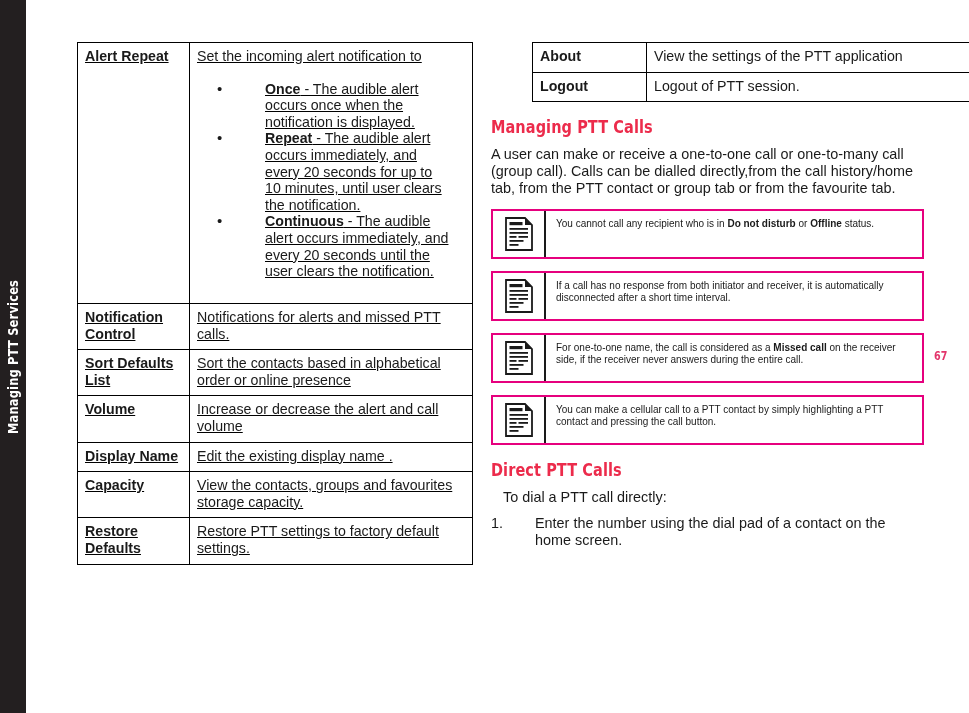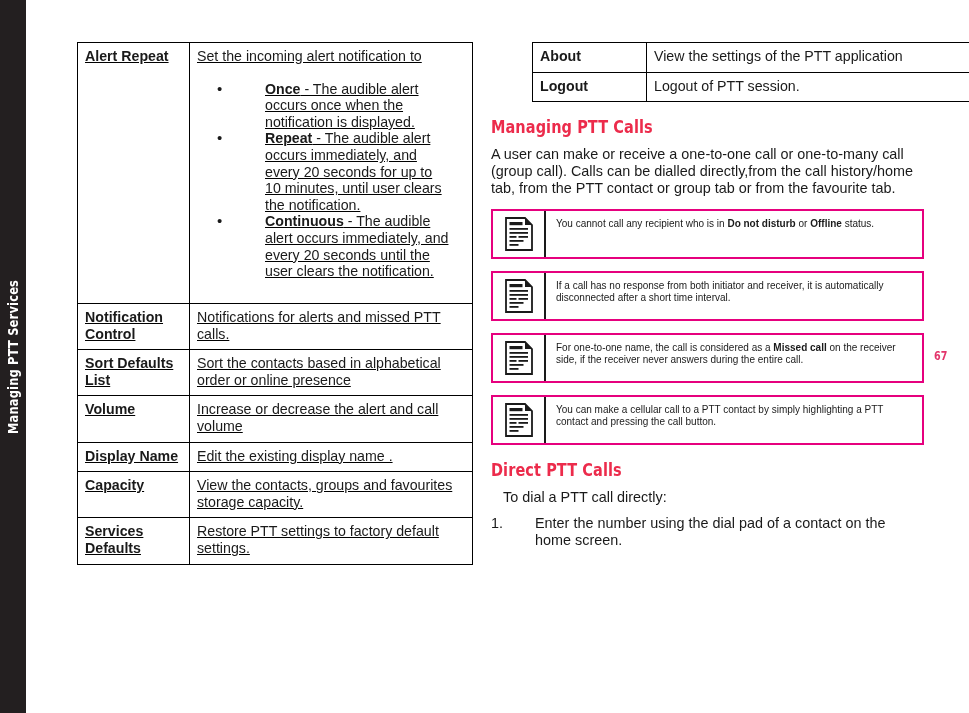--- a/index.html
+++ b/index.html
@@ -234,21 +234,21 @@
       </tr>
       <tr>
         <td class="k">Display Name</td>
         <td>Edit the existing display name .</td>
       </tr>
       <tr>
         <td class="k">Capacity</td>
         <td>View the contacts, groups and favourites storage capacity.</td>
       </tr>
       <tr>
-        <td class="k">Services Defaults</td>
+        <td class="k">Restore Defaults</td>
         <td>Restore PTT settings to factory default settings.</td>
       </tr>
     </tbody>
   </table>
 
 </div>
 
 <div id="col-right">
 
   <table class="doc-table" id="table-about">

